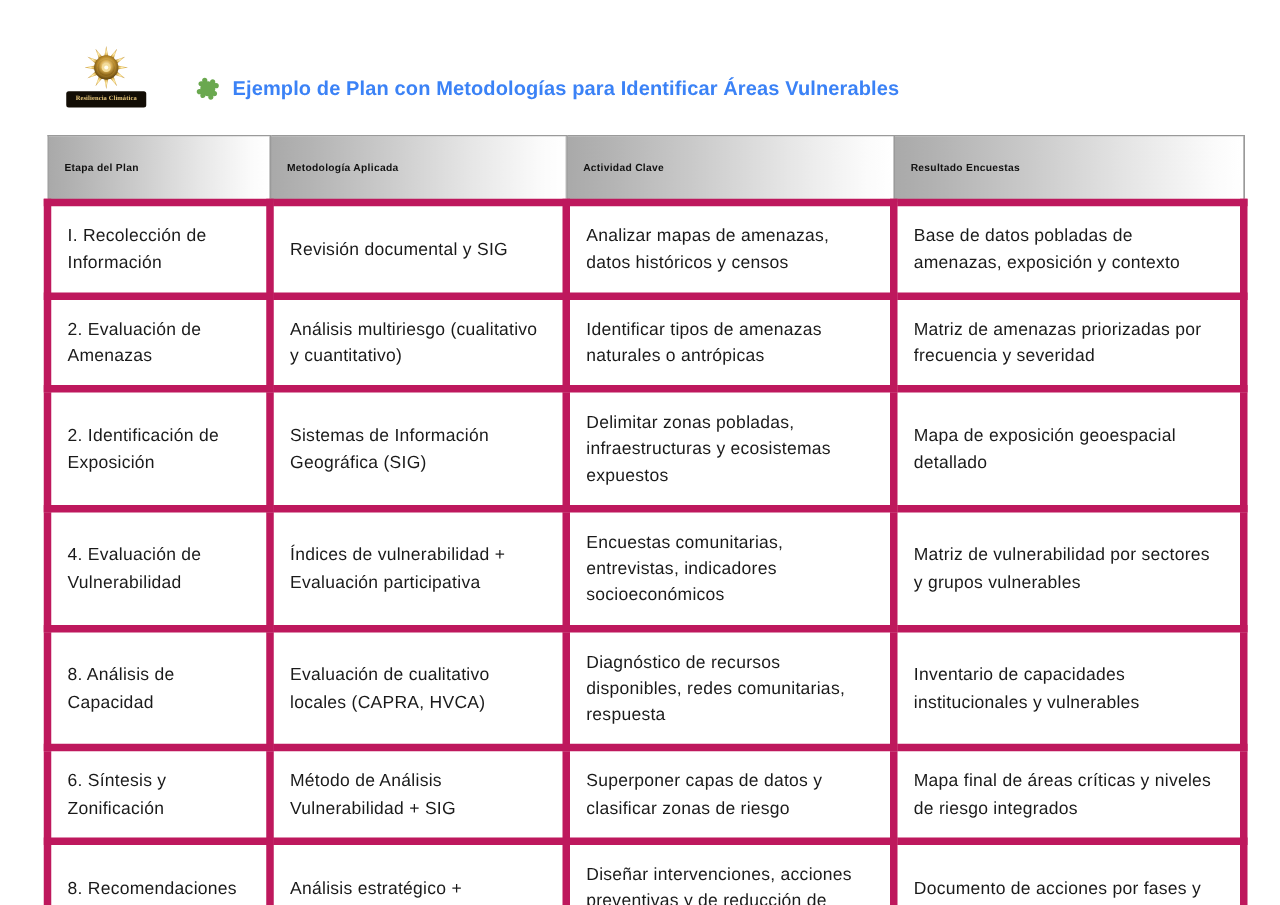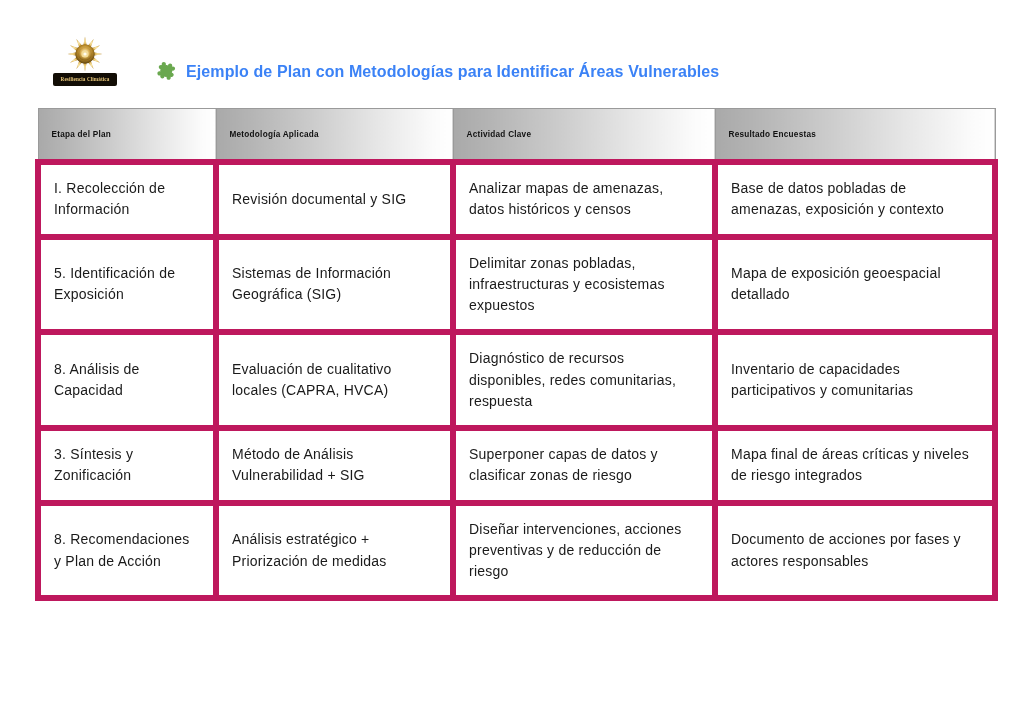--- a/index.html
+++ b/index.html
@@ -203,33 +203,45 @@
         </tr>
       </thead>
       <tbody>
         <tr class="body-row">
           <td>I. Recolección de Información</td>
           <td>Revisión documental y SIG</td>
           <td>Analizar mapas de amenazas, datos históricos y censos</td>
           <td>Base de datos pobladas de amenazas, exposición y contexto</td>
         </tr>
         <tr class="body-row">
-          <td>5. Identificación de Exposición</td>
+          <td>2. Evaluación de Amenazas</td>
+          <td>Análisis multiriesgo (cualitativo y cuantitativo)</td>
+          <td>Identificar tipos de amenazas naturales o antrópicas</td>
+          <td>Matriz de amenazas priorizadas por frecuencia y severidad</td>
+        </tr>
+        <tr class="body-row">
+          <td>2. Identificación de Exposición</td>
           <td>Sistemas de Información Geográfica (SIG)</td>
           <td>Delimitar zonas pobladas, infraestructuras y ecosistemas expuestos</td>
           <td>Mapa de exposición geoespacial detallado</td>
         </tr>
         <tr class="body-row">
+          <td>4. Evaluación de Vulnerabilidad</td>
+          <td>Índices de vulnerabilidad + Evaluación participativa</td>
+          <td>Encuestas comunitarias, entrevistas, indicadores socioeconómicos</td>
+          <td>Matriz de vulnerabilidad por sectores y grupos vulnerables</td>
+        </tr>
+        <tr class="body-row">
           <td>8. Análisis de Capacidad</td>
           <td>Evaluación de cualitativo locales (CAPRA, HVCA)</td>
           <td>Diagnóstico de recursos disponibles, redes comunitarias, respuesta</td>
-          <td>Inventario de capacidades participativos y comunitarias</td>
-        </tr>
-        <tr class="body-row">
-          <td>3. Síntesis y Zonificación</td>
+          <td>Inventario de capacidades institucionales y vulnerables</td>
+        </tr>
+        <tr class="body-row">
+          <td>6. Síntesis y Zonificación</td>
           <td>Método de Análisis Vulnerabilidad + SIG</td>
           <td>Superponer capas de datos y clasificar zonas de riesgo</td>
           <td>Mapa final de áreas críticas y niveles de riesgo integrados</td>
         </tr>
         <tr class="body-row">
           <td>8. Recomendaciones y Plan de Acción</td>
           <td>Análisis estratégico + Priorización de medidas</td>
           <td>Diseñar intervenciones, acciones preventivas y de reducción de riesgo</td>
           <td>Documento de acciones por fases y actores responsables</td>
         </tr>

